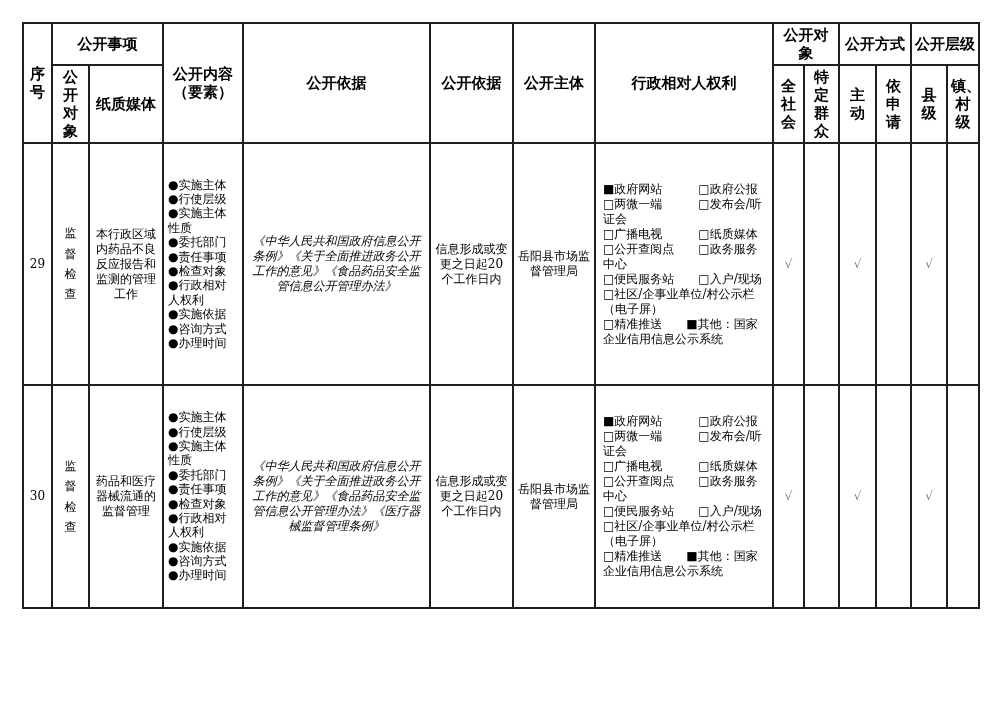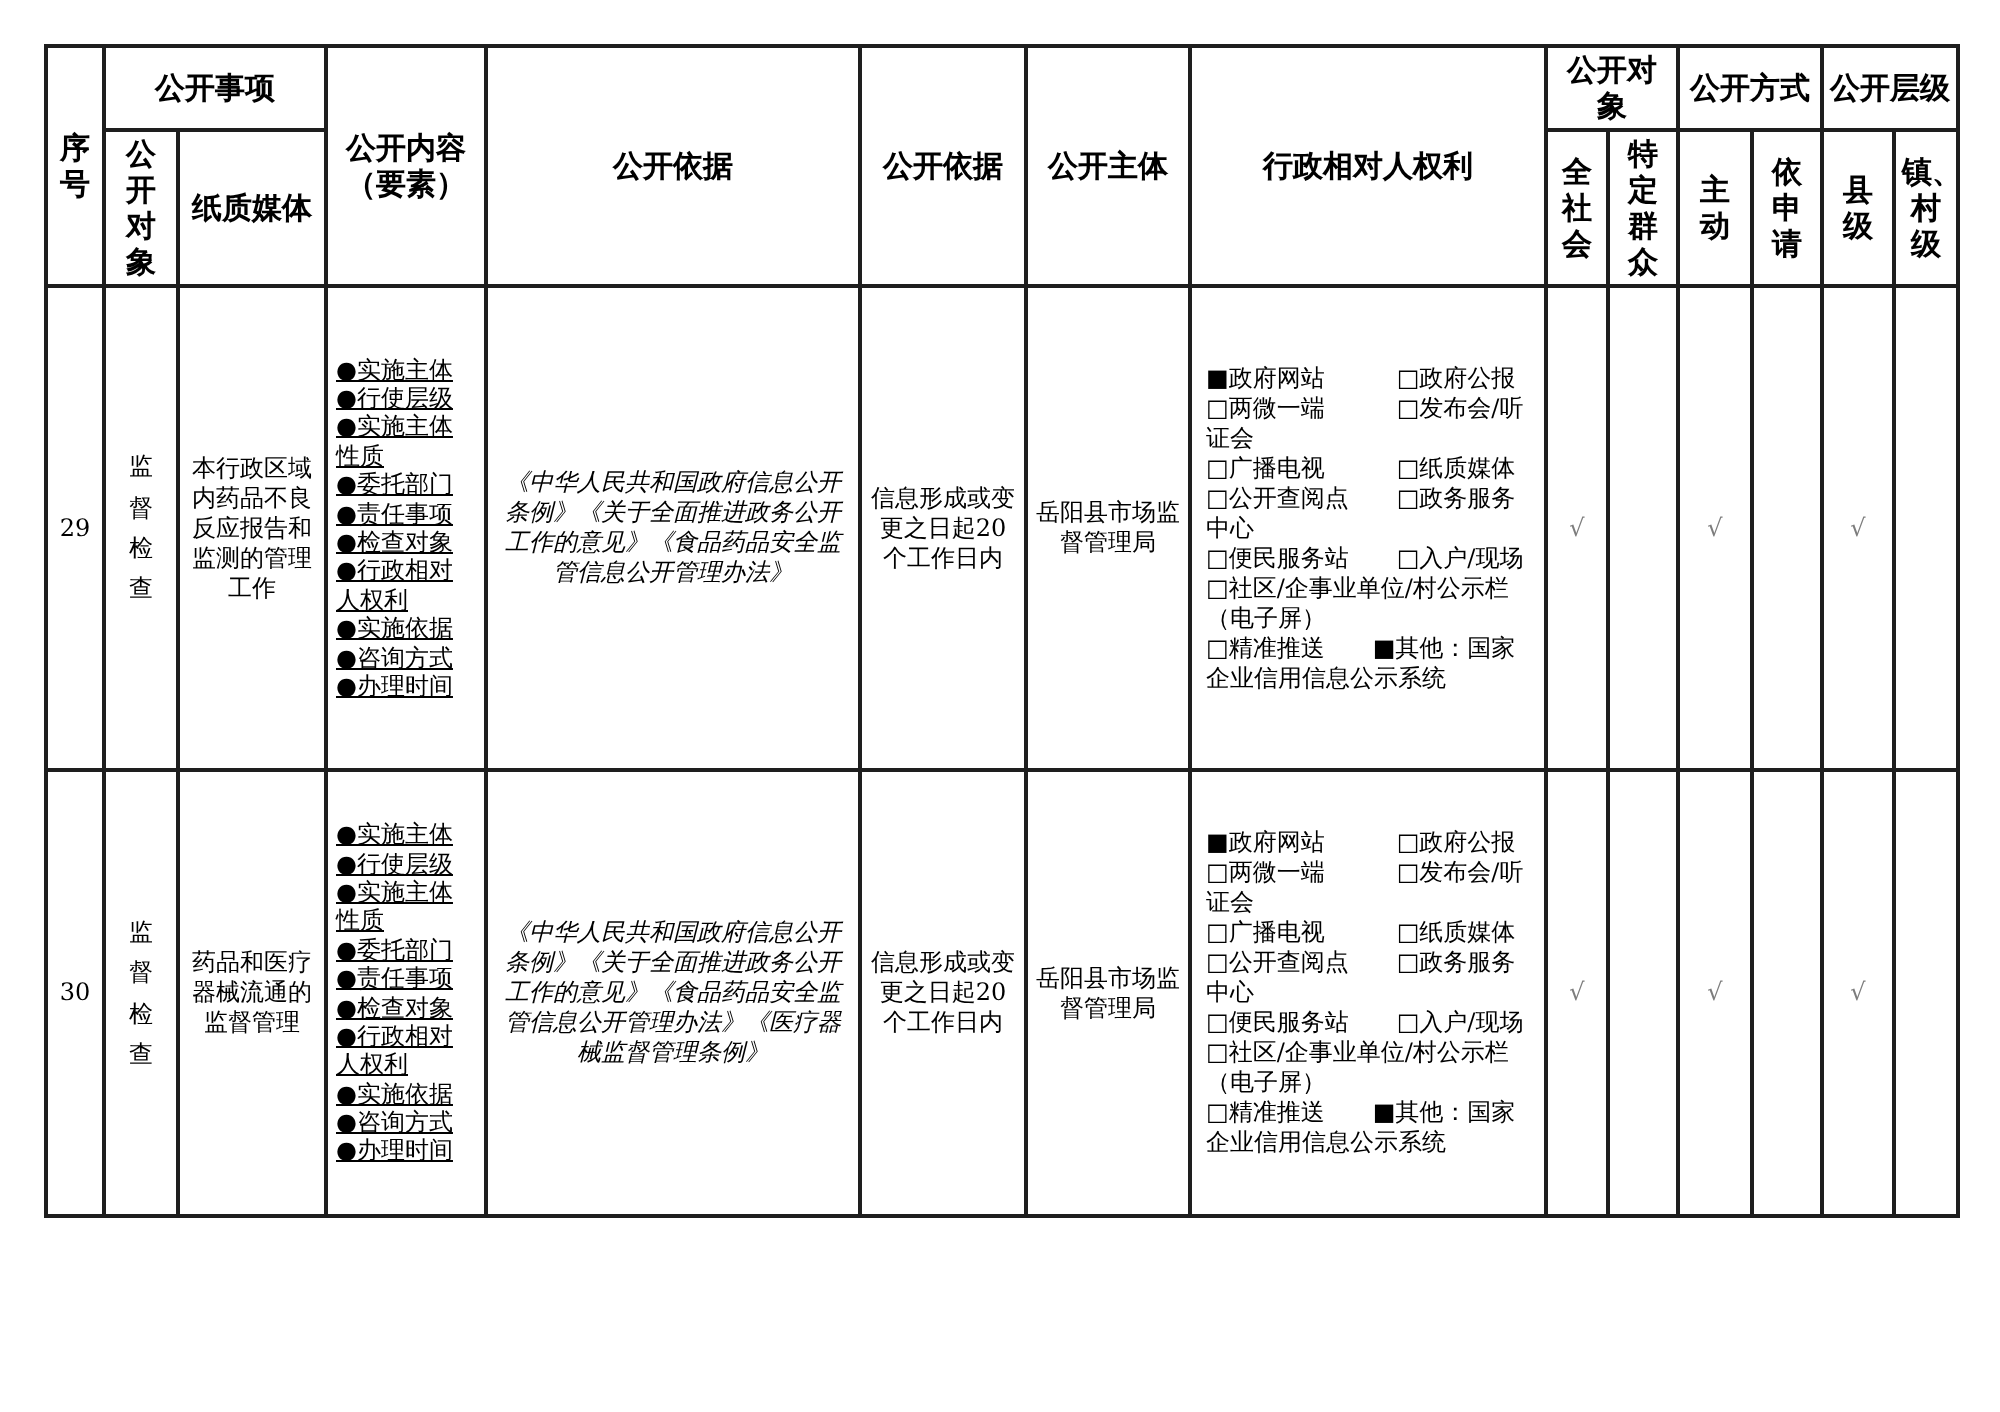--- a/index.html
+++ b/index.html
@@ -32,21 +32,21 @@
     line-height: 1.2;
   }
   .prewrap { white-space: pre-line; }
   .vtext {
     width: 1.15em;
     margin: 5px auto;
     line-height: 1.7;
     text-align: center;
   }
   .content-list { padding: 0 1px; }
-  .content-list .item { text-align: left; line-height: 1.2; text-decoration: underline; }
+  .content-list .item { text-align: left; line-height: 1.2; }
   .channel-list { padding: 0 4px; }
   .channel-list .line { text-align: left; line-height: 1.25; }
   .basis-cell { line-height: 1.35; font-style: italic; }
   .mark { color: #7d7d7d; font-size: 12px; }
 </style>
 </head>
 <body>
 
 <div class="sheet">
   <table class="disclosure">

